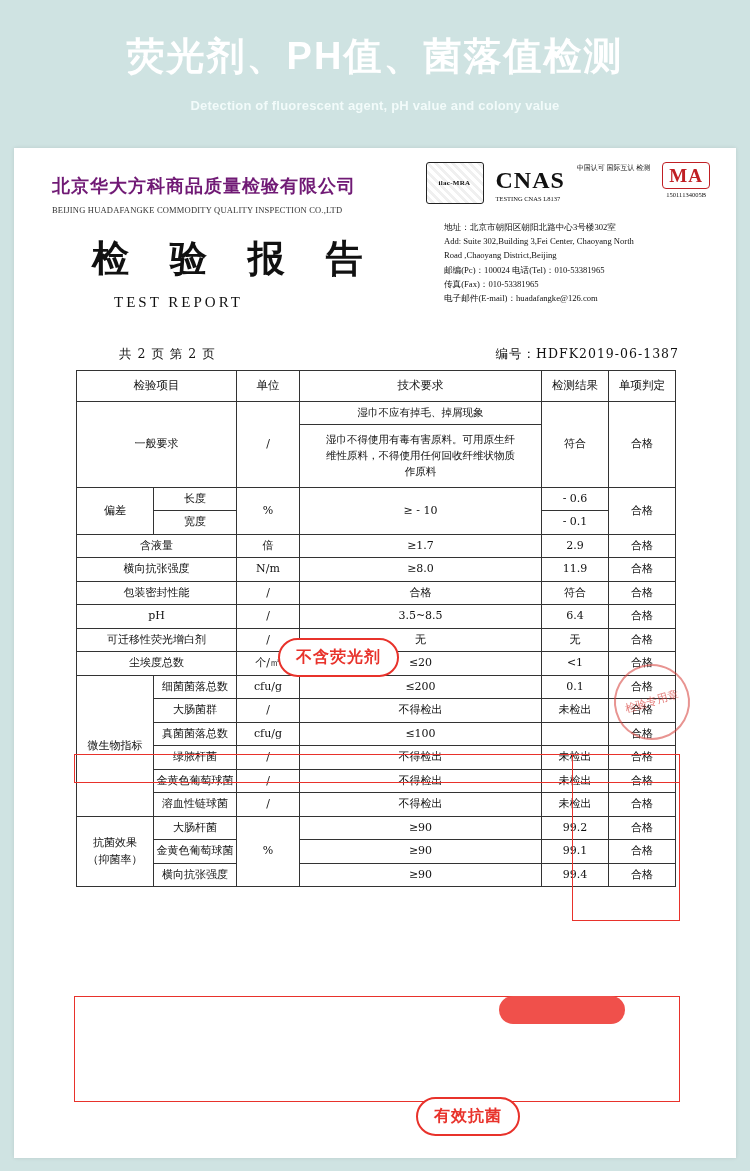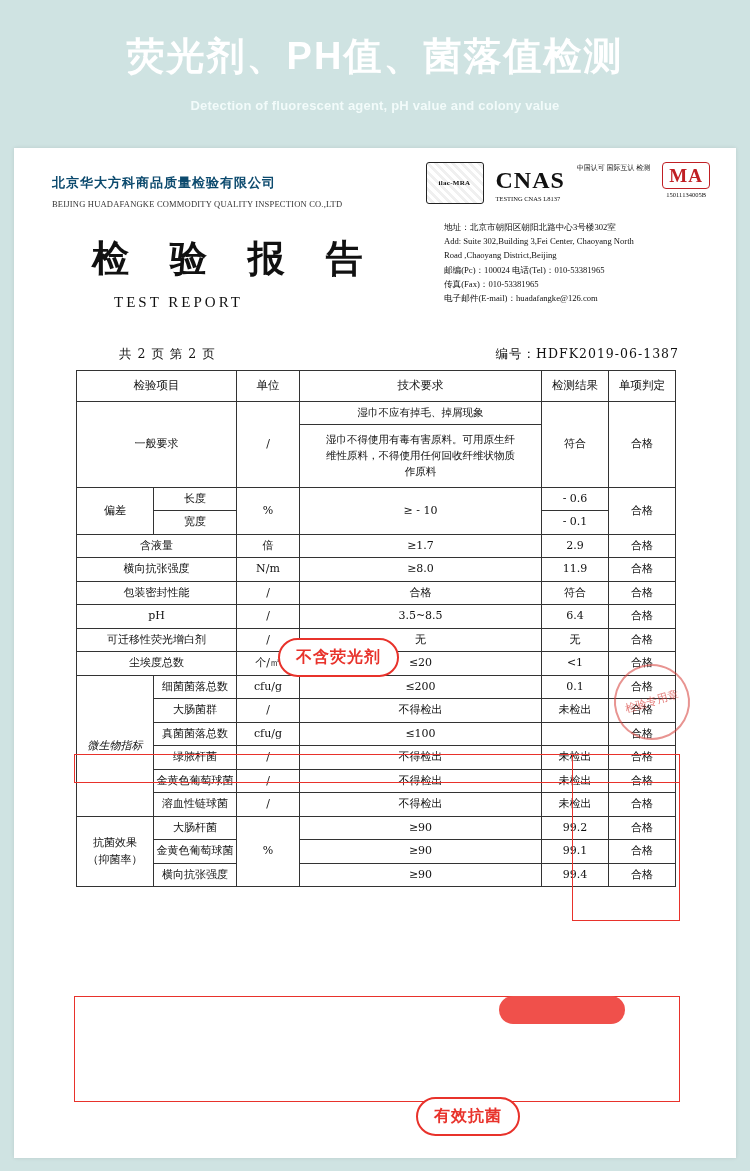--- a/index.html
+++ b/index.html
@@ -45,22 +45,22 @@
     box-sizing:border-box;
   }
   
   .company{
     position:absolute;
     left:38px;top:26px;
     width:380px;
   }
   .company .cn{
     font-family:Liberation Mono, monospace;
-    font-size:13px;
-    color:#0c4a6e;
+    font-size:18px;
+    color:#701a75;
     letter-spacing:1px;
     font-weight:bold;
   }
   .company .en{
     margin-top:7px;
     font-size:8.5px;
     color:#333;
     letter-spacing:0.2px;
     font-family:"Liberation Serif", serif;
   }
@@ -357,21 +357,21 @@
 
         <tr>
           <td colspan="2">尘埃度总数</td>
           <td>个/㎡</td>
           <td>≤20</td>
           <td>&lt;1</td>
           <td>合格</td>
         </tr>
 
         <tr>
-          <td rowspan="6" style="width:72px;font-style:italic;">微生物指标</td>
+          <td rowspan="6" style="width:72px;">微生物指标</td>
           <td>细菌菌落总数</td>
           <td>cfu/g</td>
           <td>≤200</td>
           <td>0.1</td>
           <td>合格</td>
         </tr>
         <tr>
           <td>大肠菌群</td>
           <td>/</td>
           <td>不得检出</td>

